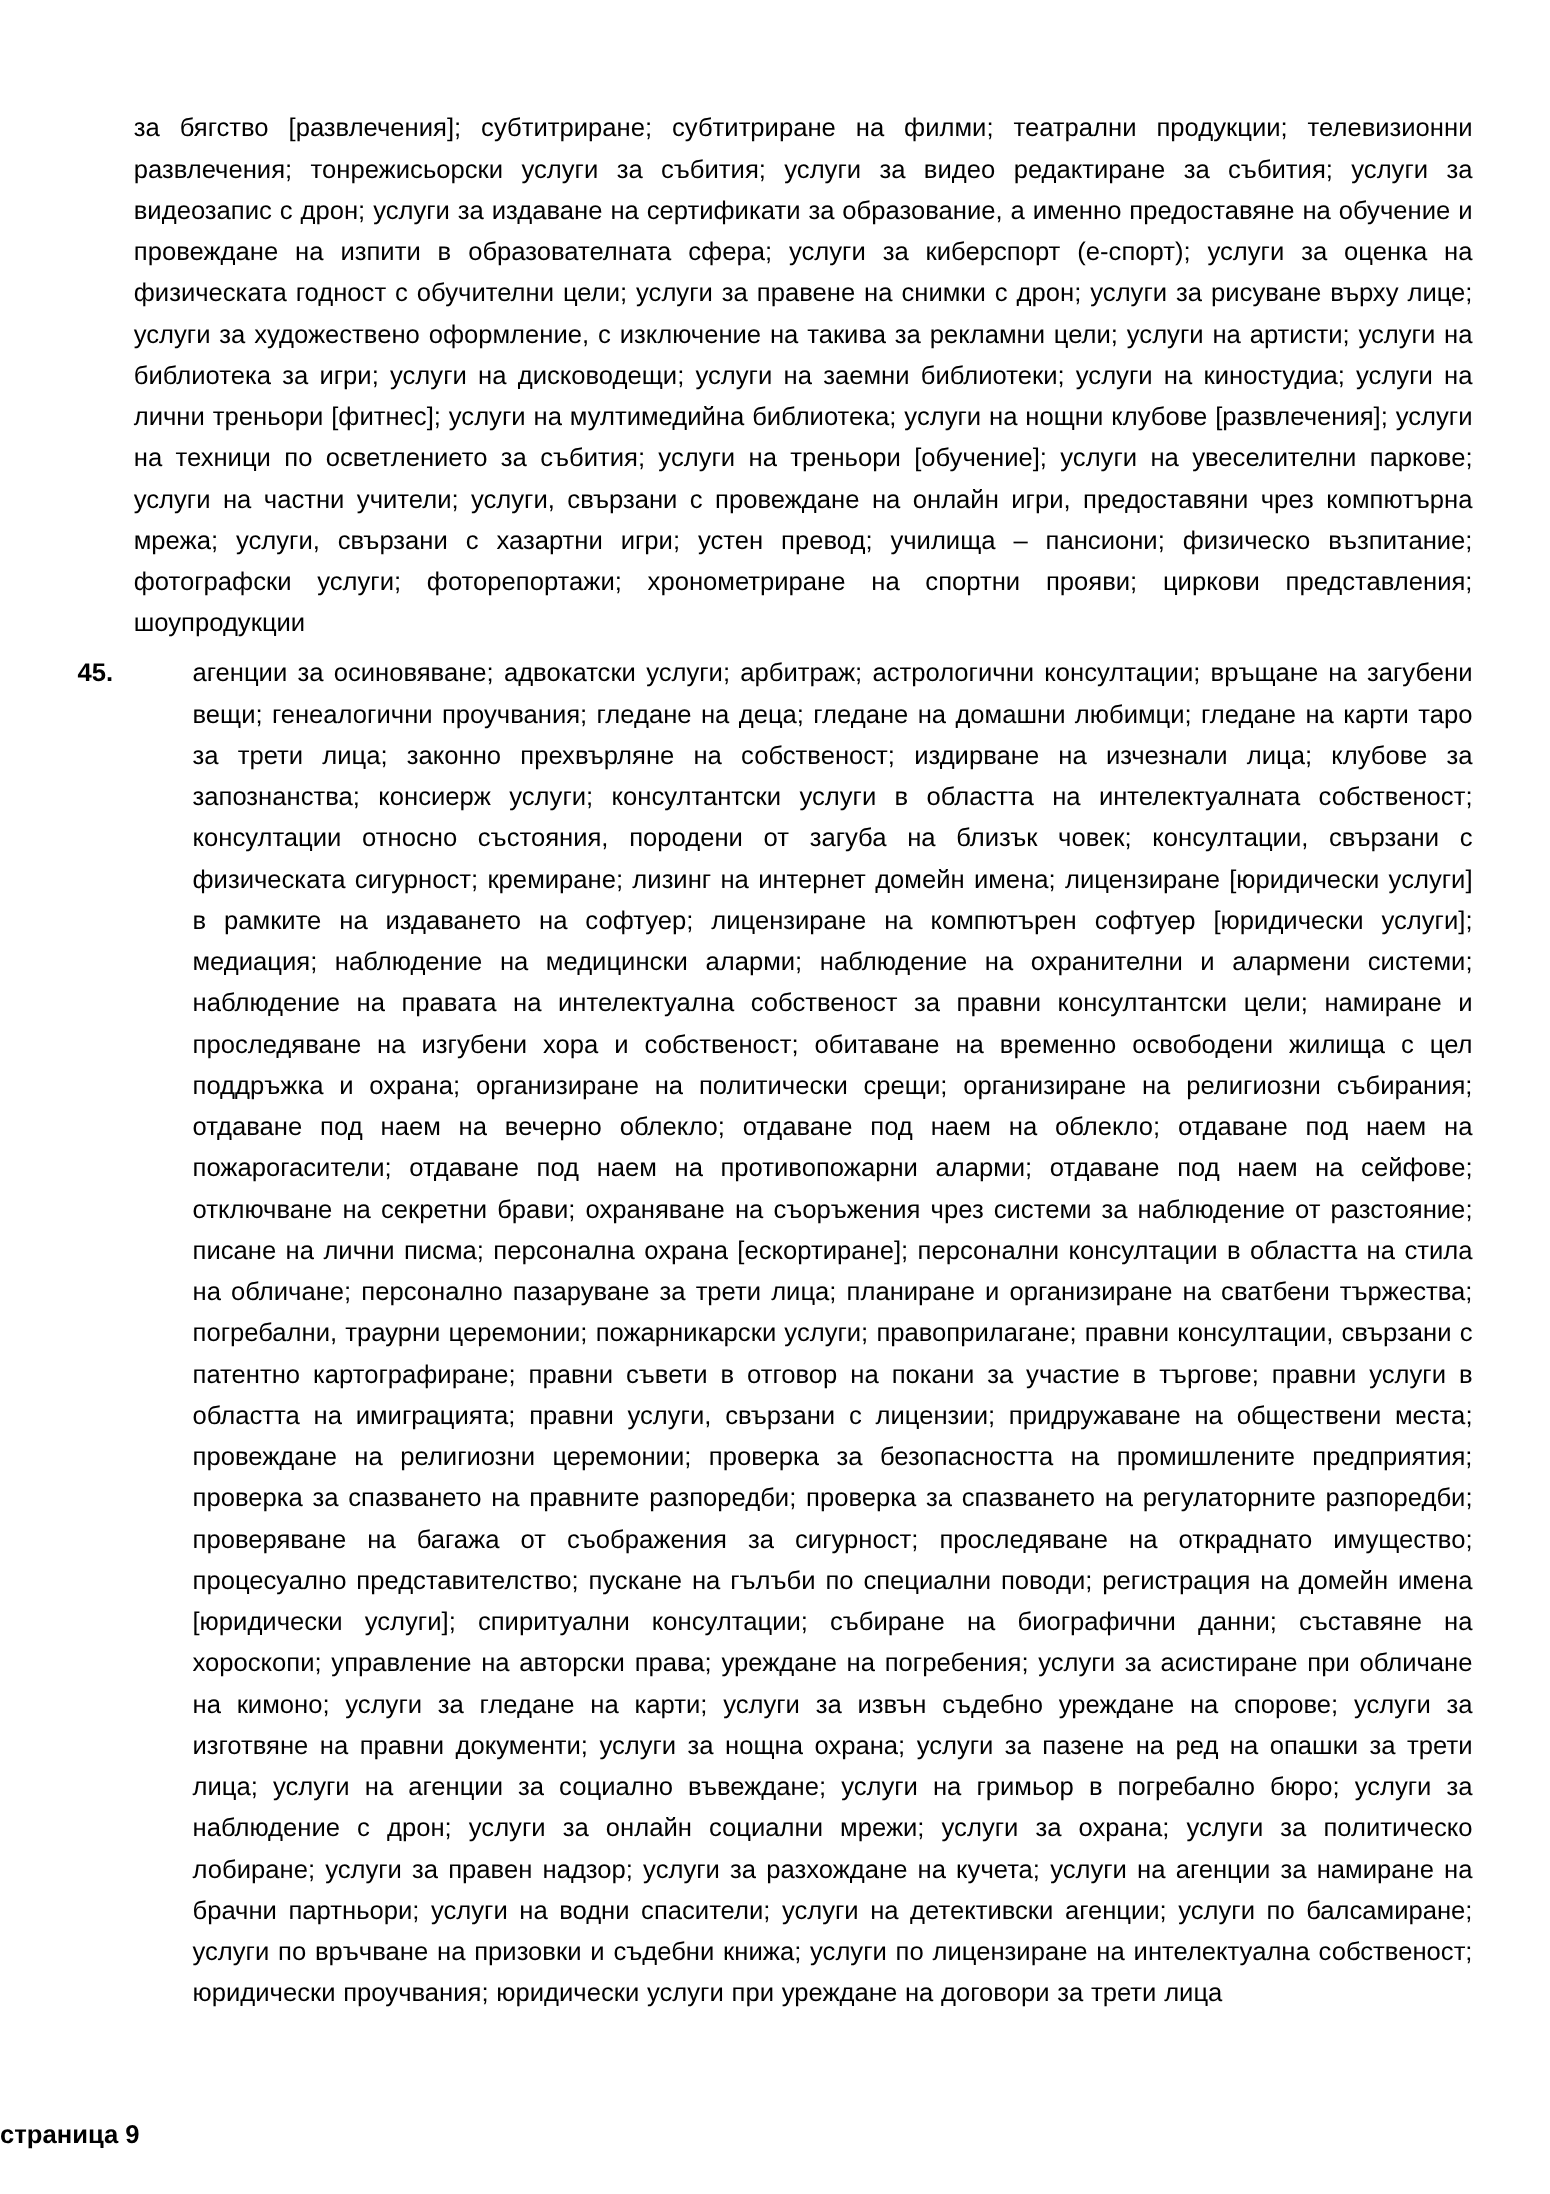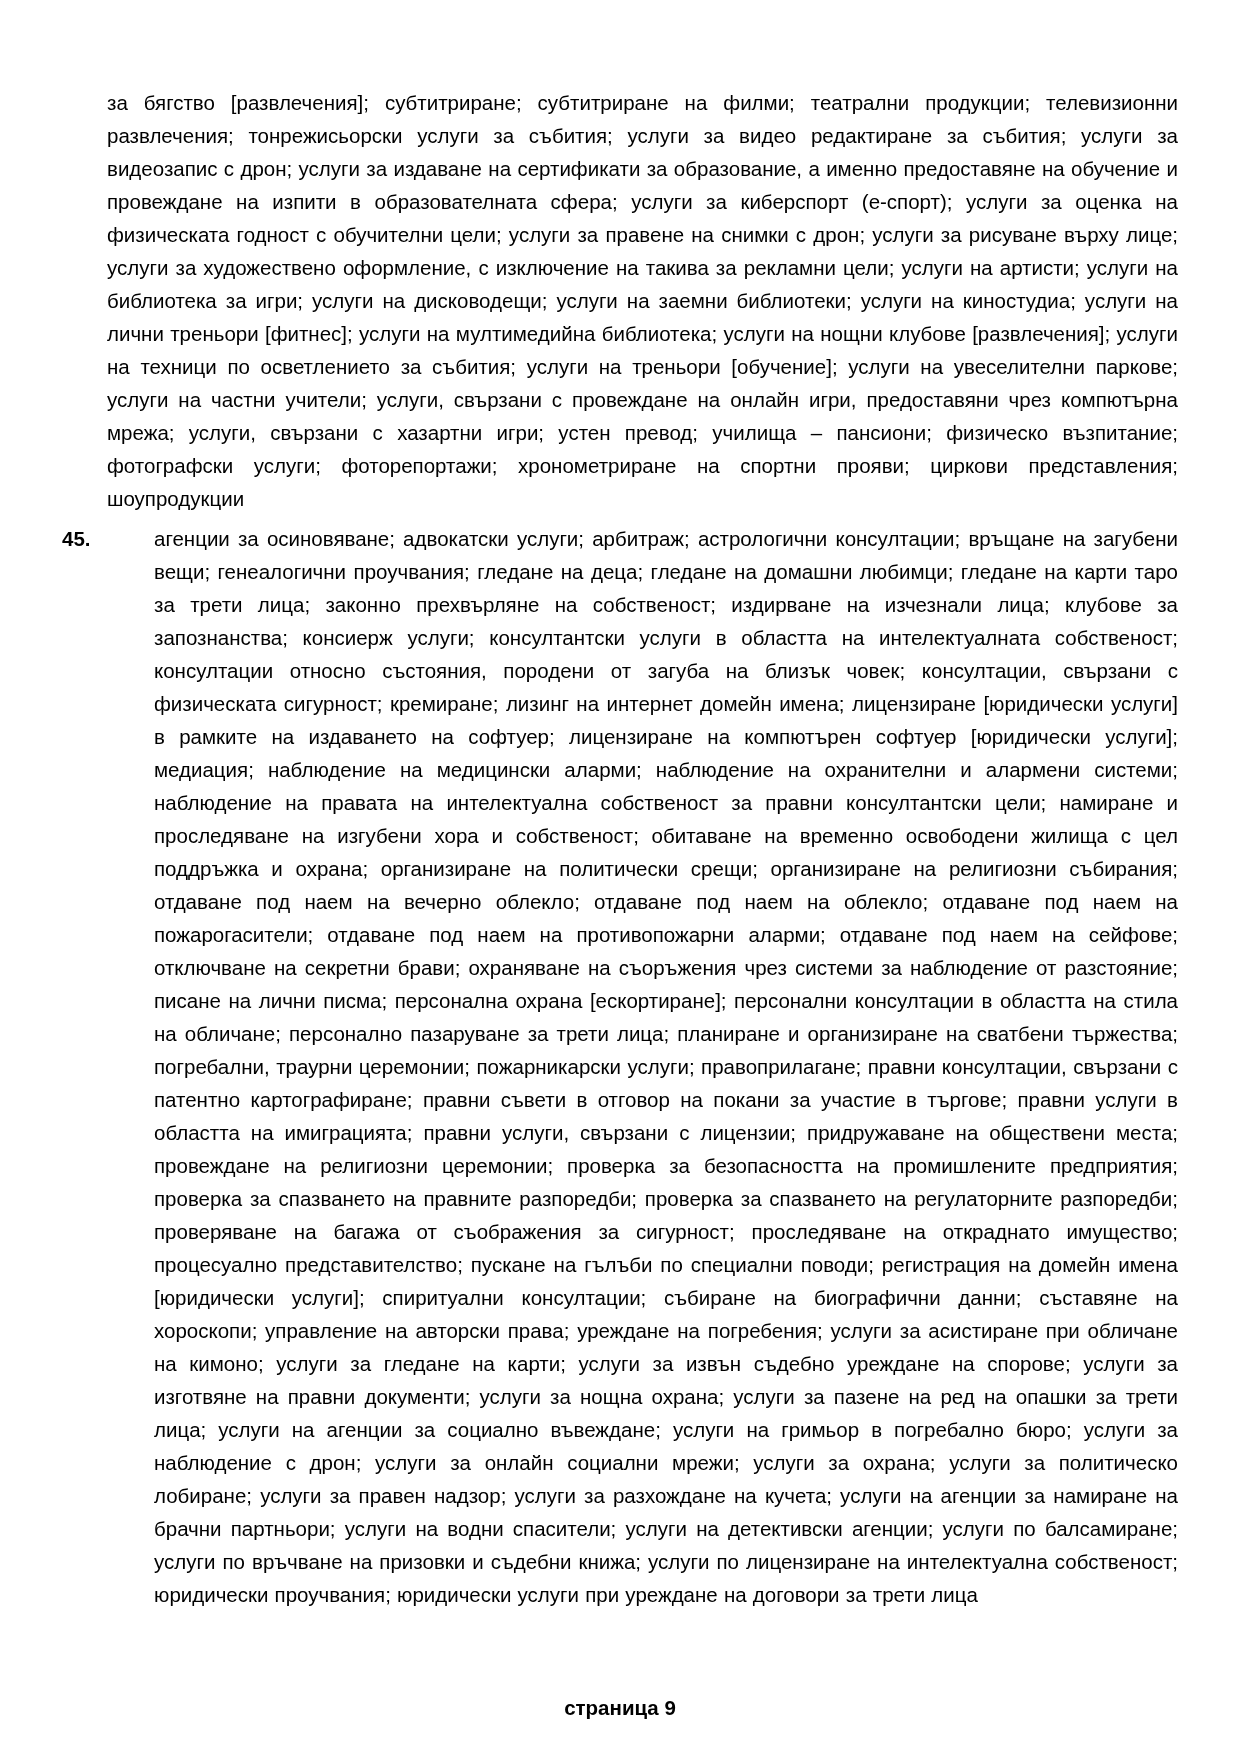--- a/index.html
+++ b/index.html
@@ -41,21 +41,21 @@
     line-height: 33px;
     text-align: justify;
     text-justify: inter-word;
     word-spacing: 0.5px;
   }
   .footer {
     position: absolute;
     top: 1694px;
     left: 0;
     width: 1240px;
-    text-align: center;
+    text-align: left;
     font-size: 20.5px;
     line-height: 28px;
     font-weight: bold;
   }
 </style>
 </head>
 <body>
 
 <div class="page">
   <div class="content">

